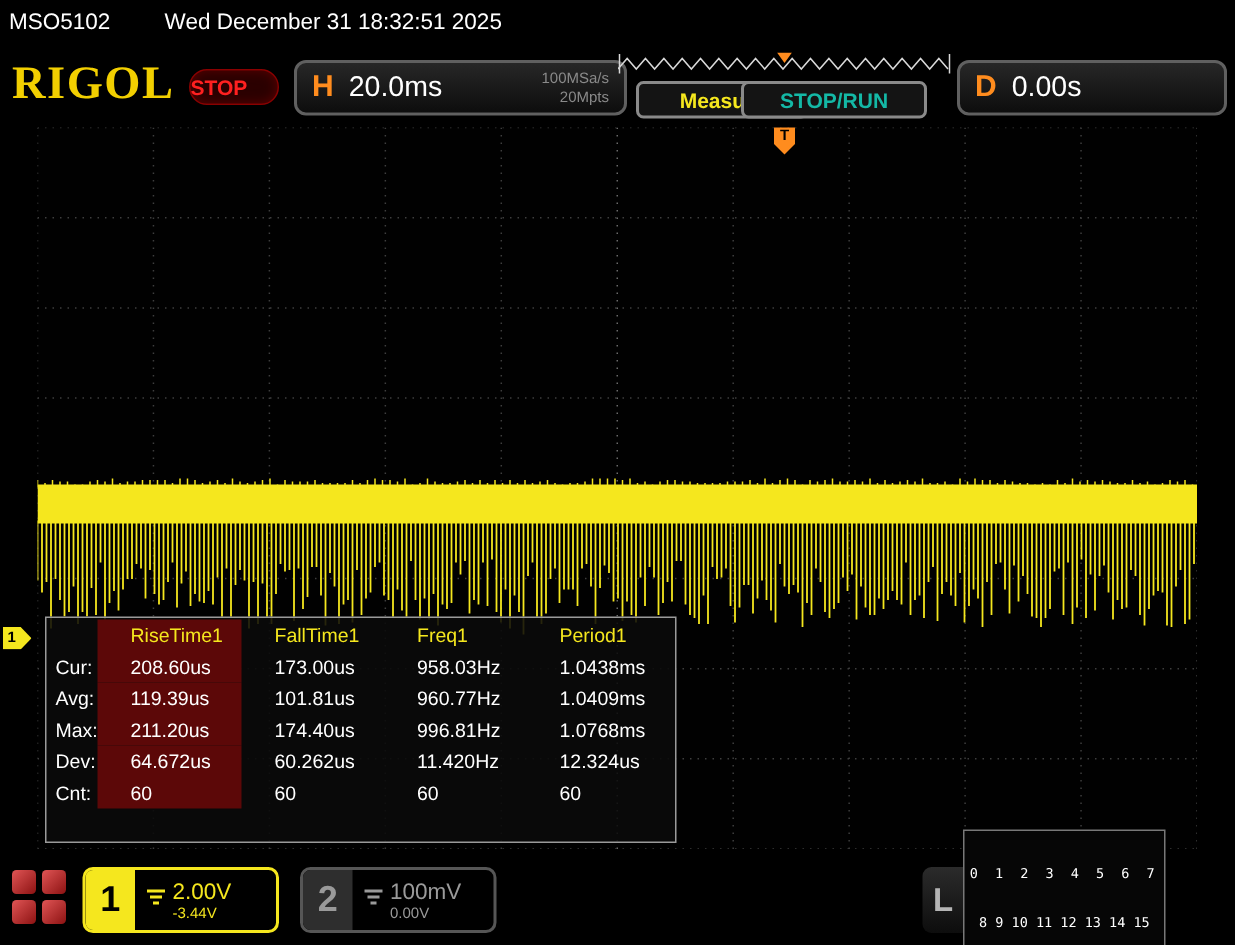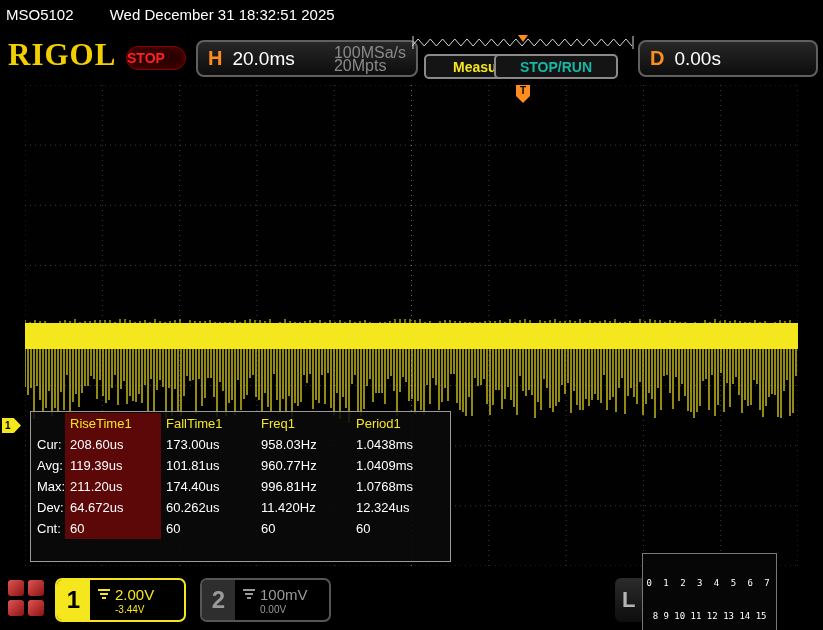--- a/index.html
+++ b/index.html
@@ -9,55 +9,55 @@
   .status-bar .dt{margin-left:32px}
 
   .logo{position:absolute;left:8px;top:37px;font-family:"Liberation Serif",serif;font-weight:bold;font-size:31px;color:#f2cf00;letter-spacing:1px}
   .stop-pill{position:absolute;left:126px;top:46px;width:60px;height:24px;border-radius:12px;background:#2b0000;border:1px solid #8a0000;color:#ff2020;font-weight:bold;font-size:14px;text-align:left;line-height:22px;box-shadow:inset 0 0 8px #5a0000}
 
   .hd-block{position:absolute;height:37px;top:40px;border:2px solid #606060;border-radius:8px;background:linear-gradient(#272727,#0d0d0d);display:flex;align-items:center;padding:0 10px;gap:10px}
   .h-block{left:196px;width:222px}
   .d-block{left:638px;width:180px}
   .hd-label{color:#ff8c1e;font-size:20px;font-weight:bold}
   .tb{color:#fff;font-size:19px}
-  .sr-col{margin-left:auto;display:flex;flex-direction:column;color:#8a8a8a;font-size:16px;line-height:13px}
+  .sr-col{margin-left:auto;display:flex;flex-direction:column;align-items:flex-end;color:#8a8a8a;font-size:10px;line-height:13px}
 
   .preview{position:absolute;left:412px;top:35px;width:222px;height:16px}
   .hdr-btn{position:absolute;top:54px;height:25px;background:#141414;border:2px solid #8a8a8a;border-radius:5px;font-weight:bold;font-size:14px;font-family:inherit;cursor:pointer}
   .measure-btn{left:424px;width:115px;color:#f5e71e}
   .stoprun-btn{left:494px;width:124px;color:#14b8a6}
 
   .graticule{position:absolute;left:25px;top:85px;width:773px;height:481px;background:#010101}
   #grid-svg,#wave-svg{position:absolute;left:0;top:0}
   .trig{position:absolute;left:491px;top:0;width:14px}
   .trig-box{display:block;width:14px;height:11px;background:#ff8c1e;color:#000;font-size:10px;font-weight:bold;line-height:11px;text-align:center}
   .trig-tri{display:block;width:0;height:0;border-left:7px solid transparent;border-right:7px solid transparent;border-top:7px solid #ff8c1e}
 
   .ch1-tag{position:absolute;left:2px;top:418px;width:19px;height:15px;background:#f5e71e;clip-path:polygon(0 0,62% 0,100% 50%,62% 100%,0 100%);color:#000;font-size:10px;font-weight:bold;line-height:15px;padding-left:3px}
 
   .mpanel{position:absolute;left:30px;top:411px;width:421px;height:151px;background:rgba(10,10,10,.88);border:1px solid #9a9a9a;font-size:13px;padding-top:1px}
   .mrow{display:grid;grid-template-columns:34px 96px 95px 95px 95px;height:21px;line-height:21px}
   .mlabel{color:#fff;padding-left:6px}
-  .mcell{color:#fff;padding-left:5px;white-space:nowrap}
+  .mcell{color:#fff;padding-left:22px;white-space:nowrap}
   .mhead .mcell{color:#f5e71e}
   .c0{background:#5c0808}
 
   .nav-icon{position:absolute;left:8px;top:580px;width:37px;height:37px;display:grid;grid-template-columns:16px 16px;grid-template-rows:16px 16px;gap:4px}
   .nav-icon i{background:linear-gradient(135deg,#e05555,#8c1212);border-radius:3px;display:block}
 
   .ch-btn{position:absolute;top:578px;height:44px;border-radius:7px;display:flex;overflow:hidden;background:#000}
   .ch1{left:55px;width:131px;border:2px solid #f5e71e}
   .ch2{left:200px;width:131px;border:2px solid #565656}
   .ch-num{width:33px;display:flex;align-items:center;justify-content:center;font-size:24px;font-weight:bold;flex:0 0 33px}
   .ch1 .ch-num{background:#f5e71e;color:#000}
   .ch2 .ch-num{background:#2e2e2e;color:#9a9a9a}
   .ch-vals{flex:1;display:flex;flex-direction:column;justify-content:center;padding:0 8px;gap:1px}
   .ch1 .ch-vals{color:#f5e71e}
   .ch2 .ch-vals{color:#9a9a9a}
-  .ch-scale{display:flex;align-items:center;gap:5px;font-size:15px}
+  .ch-scale{display:flex;align-items:flex-end;gap:5px;font-size:15px}
   .ch-off{font-size:10px;padding-left:17px}
   .gnd-icon{display:inline-flex;flex-direction:column;align-items:center;gap:2px;width:12px}
   .gnd-icon i{display:block;height:2px;background:currentColor}
   .gnd-icon i:nth-child(1){width:12px}
   .gnd-icon i:nth-child(2){width:8px}
   .gnd-icon i:nth-child(3){width:4px}
 
   .la-block{position:absolute;left:615px;top:578px;width:132px;height:44px;background:linear-gradient(#2b2b2b,#0d0d0d);border-radius:6px;display:flex;align-items:center;padding:0 7px;gap:7px}
   .la-l{color:#b5b5b5;font-size:22px;font-weight:bold}
   .la-nums{flex:1;border:1px solid #787878;background:#060606;color:#fff;font-family:"DejaVu Sans Mono",monospace;font-size:9px;line-height:11px;padding:2px 3px;text-align:center;white-space:pre}

